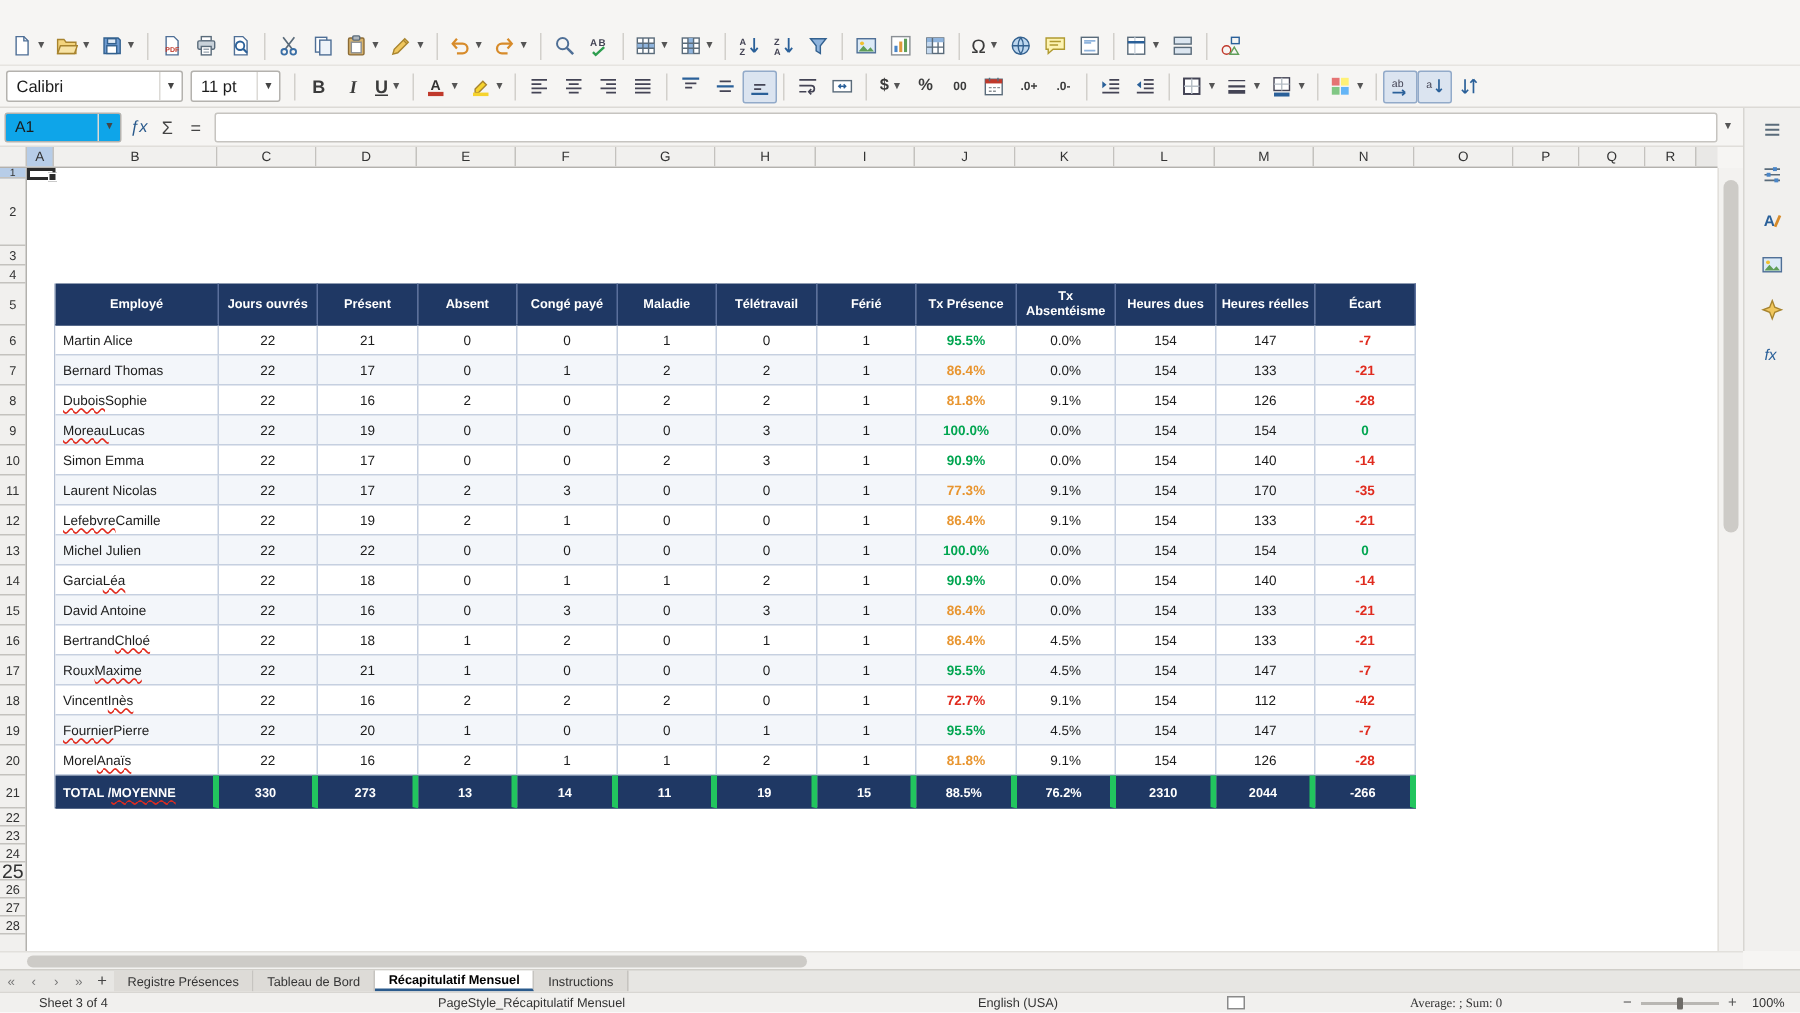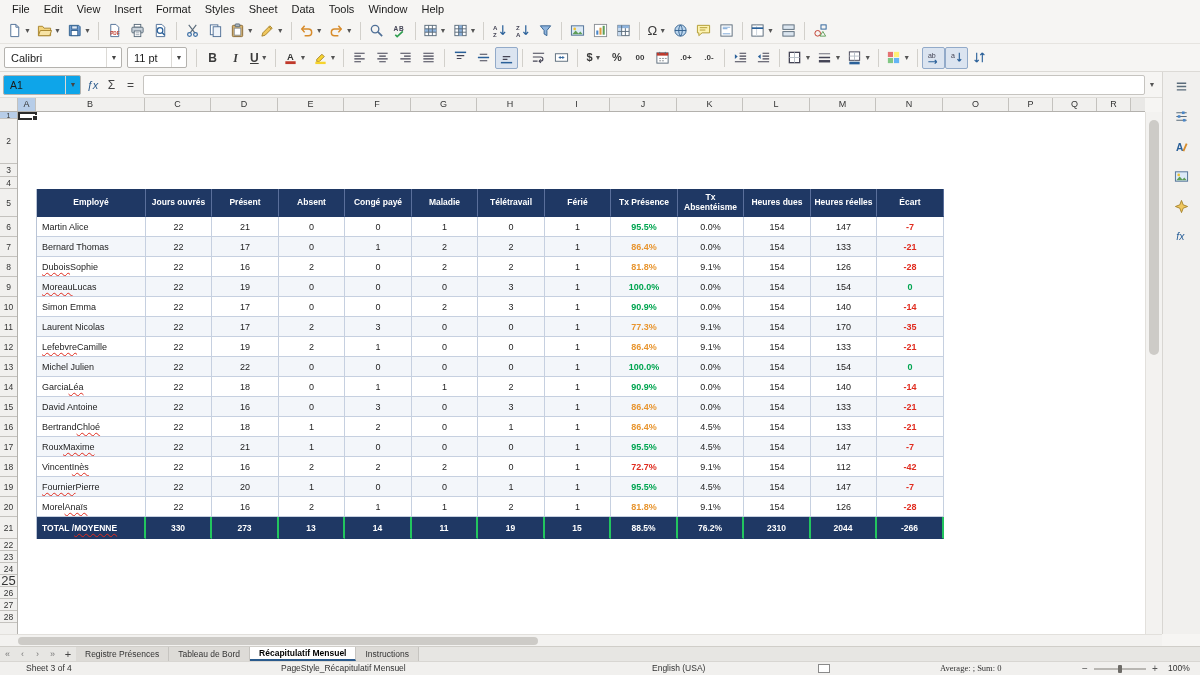--- a/index.html
+++ b/index.html
@@ -63,21 +63,21 @@
   .ptable{position:absolute;left:18px;top:77px;width:908px;border-left:1px solid #b9c4d6;}
   .trow{display:grid;grid-template-columns:109px 66px 67px 66px 67px 66px 67px 66px 67px 66px 67px 66px 67px;}
   .trow.thead{height:28px;}
   .th{background:#1f3864;color:#fff;font-size:8.5px;font-weight:700;display:flex;align-items:center;justify-content:center;text-align:center;border-right:1px solid #5a6f9b;border-bottom:1px solid #1f3864;line-height:1.1;padding:0 1px;}
   .trow.tdata{height:20px;background:#fff;}
   .trow.tdata.alt{background:#f3f6fa;}
   .td{font-size:9px;color:#1c1c1c;display:flex;align-items:center;justify-content:center;border-right:1px solid #c6d0e0;border-bottom:1px solid #c6d0e0;overflow:hidden;white-space:nowrap;}
   .td.name{justify-content:flex-start;padding-left:5px;}
   .td.emph{font-weight:700;}
   .trow.trowtotal{height:22px;}
-  .tt{background:#1f3864;color:#fff;font-size:8.5px;font-weight:700;display:flex;align-items:center;justify-content:center;border-right:2px solid #22c55e;border-bottom:1px solid #1f3864;white-space:nowrap;overflow:hidden;}
+  .tt{background:#1f3864;color:#fff;font-size:8.5px;font-weight:700;display:flex;align-items:center;justify-content:center;border-right:4px solid #22c55e;border-bottom:1px solid #1f3864;white-space:nowrap;overflow:hidden;}
   .tt.name{justify-content:flex-start;padding-left:5px;}
   .wavy{text-decoration:underline;text-decoration-style:wavy;text-decoration-color:#e02b1e;text-decoration-thickness:1px;text-underline-offset:2px;}
 
   
   .vscroll{position:absolute;top:112px;left:1145px;width:17px;height:522px;background:#f3f2f0;border-left:1px solid #e2e0dc;}
   .vthumb{position:absolute;left:3px;right:3px;top:8px;height:235px;background:#cdcbc7;border-radius:6px;}
   .sidebar{position:absolute;top:72px;right:0;width:38px;height:562px;background:#f1f0ee;border-left:1px solid #d8d6d2;display:flex;flex-direction:column;align-items:center;padding-top:3px;gap:7px;}
   .sbtn{width:26px;height:23px;display:flex;align-items:center;justify-content:center;border-radius:2px;}
   .hscroll{position:absolute;top:634px;left:0;width:1162px;height:12px;background:#f3f2f0;border-top:1px solid #e2e0dc;}
   .hthumb{position:absolute;top:2px;left:18px;width:520px;height:8px;background:#cdcbc7;border-radius:4px;}
@@ -95,33 +95,20 @@
   .selmode{width:12px;height:9px;border:1px solid #8a8a8a;background:#fff;top:2px;}
   .zoomtrack{top:6px;width:52px;height:2px;background:#b9b7b3;}
   .zoomthumb{position:absolute;top:-3px;left:24px;width:4px;height:8px;background:#6e6c68;border-radius:1px;}
   .zbtn{font-size:10px;color:#555;top:0;}
 </style>
 </head>
 <body>
 
 <div id="app" data-name="libreoffice-calc-window">
 
-  <div class="menubar" id="menubar" data-name="menubar">
-      <div class="menu-item" data-name="menu-file">File</div>
-      <div class="menu-item" data-name="menu-edit">Edit</div>
-      <div class="menu-item" data-name="menu-view">View</div>
-      <div class="menu-item" data-name="menu-insert">Insert</div>
-      <div class="menu-item" data-name="menu-format">Format</div>
-      <div class="menu-item" data-name="menu-styles">Styles</div>
-      <div class="menu-item" data-name="menu-sheet">Sheet</div>
-      <div class="menu-item" data-name="menu-data">Data</div>
-      <div class="menu-item" data-name="menu-tools">Tools</div>
-      <div class="menu-item" data-name="menu-window">Window</div>
-      <div class="menu-item" data-name="menu-help">Help</div>
-    </div>
 
   <div class="tb tb1" id="tb1" data-name="standard-toolbar">
       <div class="tbtn" data-name="new-button">
         <span class="ticon" data-name="new-doc-icon">
           <svg width="15" height="15" viewBox="0 0 16 16">
             <path d="M4 1.5h5.5L12.5 4.5V14.5H4z" fill="#fff" stroke="#4f6f96"></path>
             <path d="M9.5 1.5V4.5H12.5" fill="none" stroke="#4f6f96"></path>
           </svg>
         </span>
         <span class="ddc" data-name="chevron-down-icon">▼</span>
@@ -999,21 +986,21 @@
       <div class="tnav" data-name="last-sheet-button">»</div>
       <div class="addsheet" data-name="add-sheet-button">+</div>
       <div class="stab" data-name="sheet-tab-registre-pr-sences">Registre Présences</div>
       <div class="stab" data-name="sheet-tab-tableau-de-bord">Tableau de Bord</div>
       <div class="stab active" data-name="sheet-tab-r-capitulatif-mensuel">Récapitulatif Mensuel</div>
       <div class="stab" data-name="sheet-tab-instructions">Instructions</div>
     </div>
 
   <div class="statusbar" data-name="status-bar">
     <span class="stitem" style="left:26px;" data-name="sheet-position-status">Sheet 3 of 4</span>
-    <span class="stitem" style="left:281px;" data-name="page-style-status">PageStyle_Récapitulatif Mensuel</span>
+    <span class="stitem" style="left:292px;" data-name="page-style-status">PageStyle_Récapitulatif Mensuel</span>
     <span class="stitem" style="left:652px;" data-name="language-status">English (USA)</span>
     <span class="stitem selmode" style="left:818px;" data-name="selection-mode-icon"></span>
     <span class="stitem" style="left:940px;font-family:Liberation Serif, serif;" data-name="selection-sum-status">Average: ; Sum: 0</span>
     <span class="stitem zbtn" style="left:1082px;" data-name="zoom-out-button">−</span>
     <span class="stitem zoomtrack" style="left:1094px;" data-name="zoom-slider">
         <span class="zoomthumb" data-name="zoom-slider-thumb"></span>
       </span>
     <span class="stitem zbtn" style="left:1152px;" data-name="zoom-in-button">+</span>
     <span class="stitem" style="left:1168px;" data-name="zoom-value">100%</span>
   </div>

